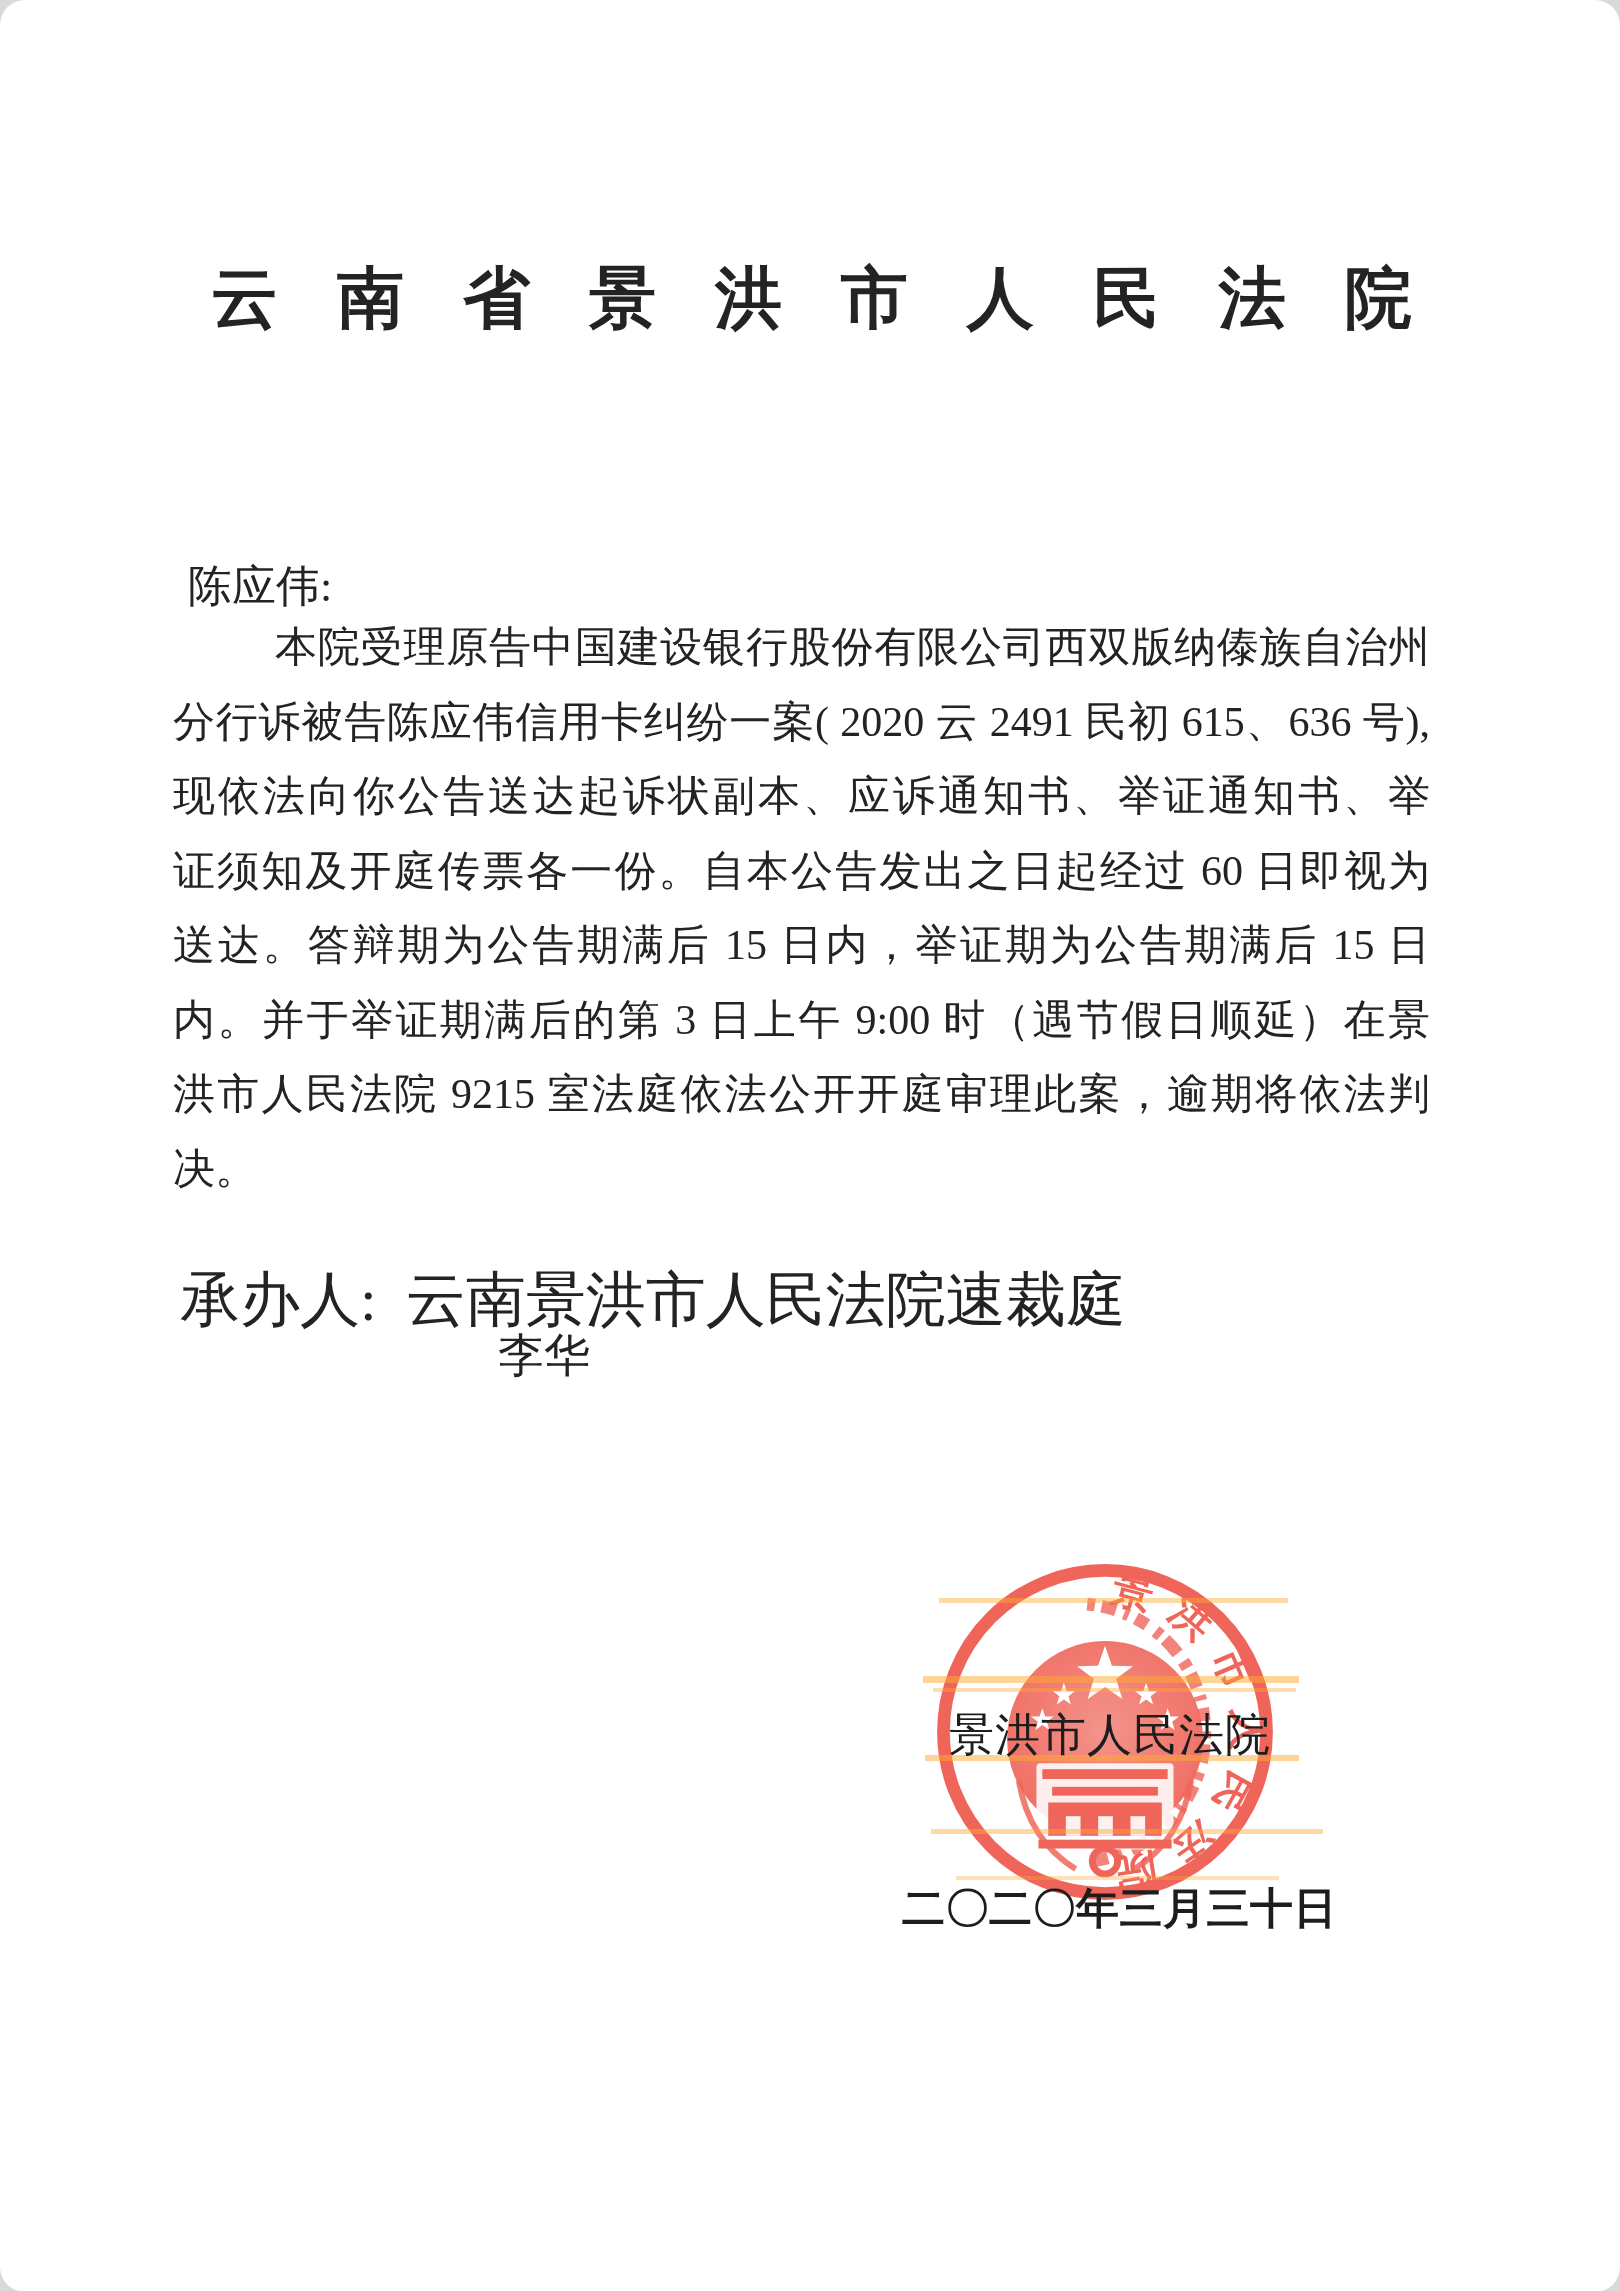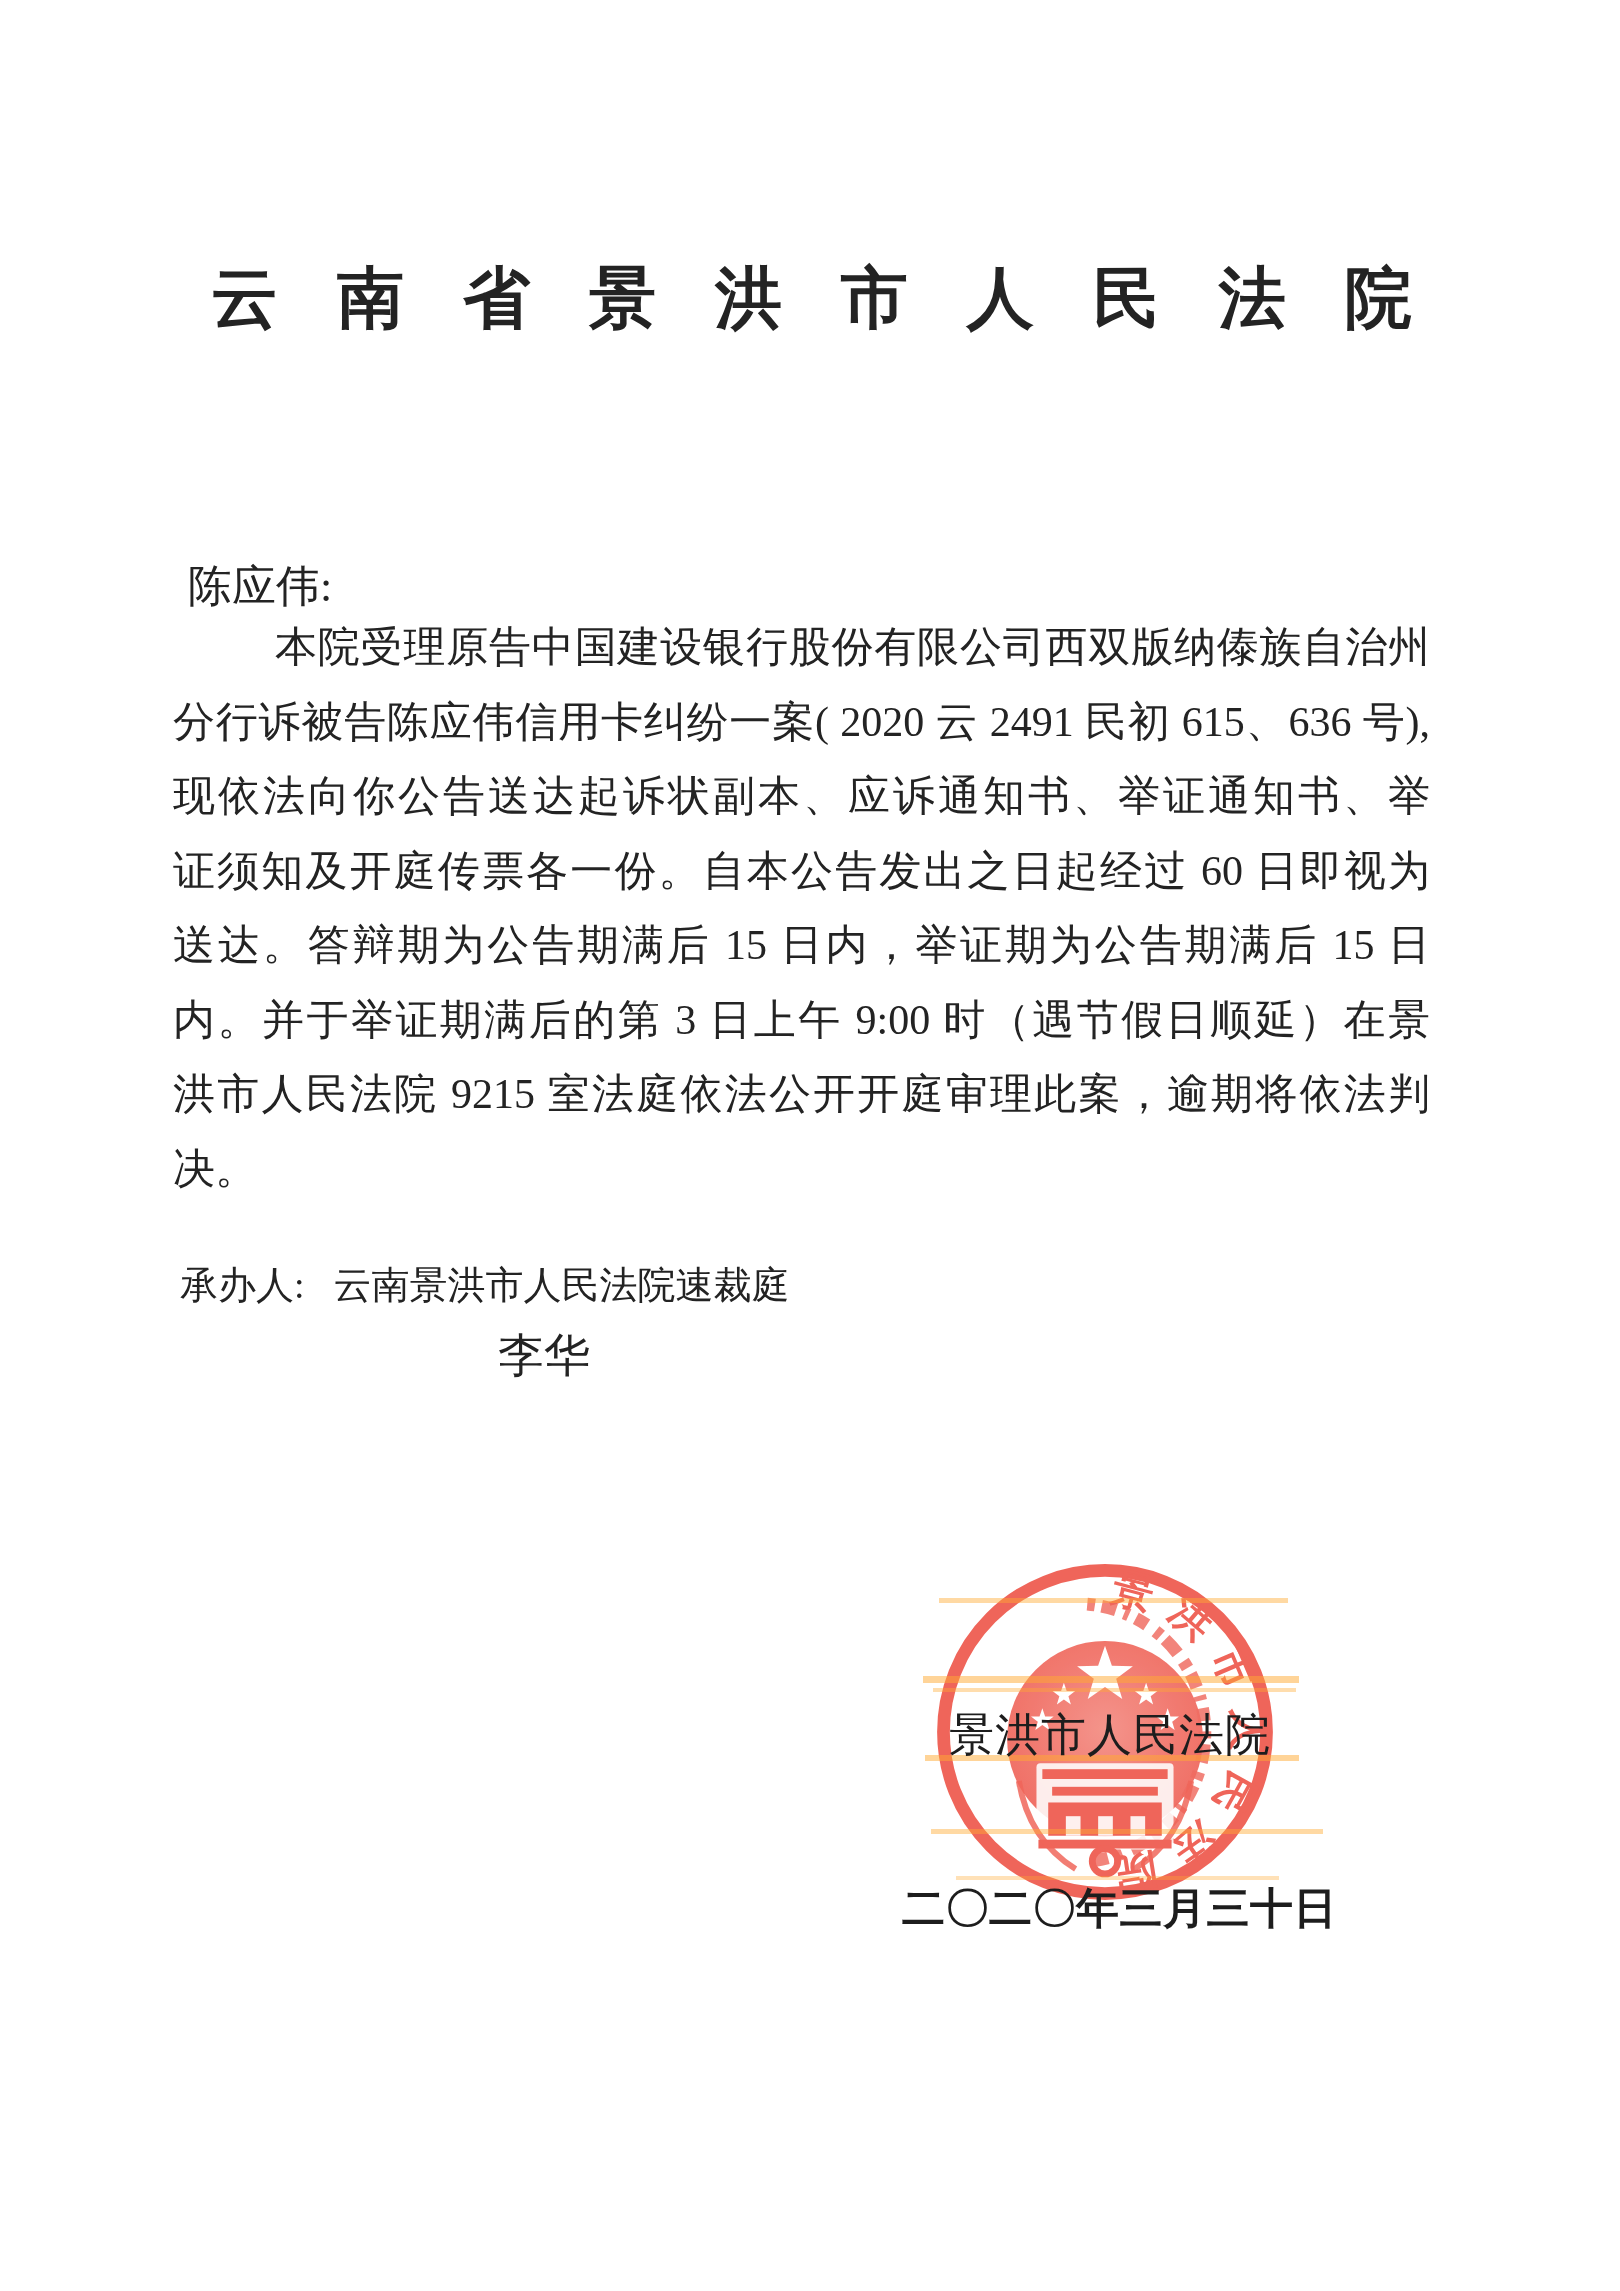--- a/index.html
+++ b/index.html
@@ -4,39 +4,40 @@
 <style>
   html,body{margin:0;padding:0;background:#d9d9d9;}
   .page{
     position:relative;
     width:1620px;height:2292px;
     margin:0 auto;
     background:var(--paper-color,#ffffff);
     overflow:hidden;
     font-family:"Liberation Serif","DejaVu Serif",serif;
     color:var(--text-color,#222222);
+    border-radius:25px;
   }
   .court-title{
     position:absolute;top:253px;left:27.4px;width:1568px;
     text-align:center;font-size:67px;font-weight:700;
     letter-spacing:0.88em;text-indent:0.88em;white-space:nowrap;
   }
   .doc-heading{
     position:absolute;top:384px;left:0;width:1620px;
     text-align:center;font-size:102px;font-weight:600;
     letter-spacing:1.9em;text-indent:1.9em;white-space:nowrap;
   }
   .salutation{position:absolute;top:561px;left:188px;font-size:44px;line-height:1.2;}
   .body-line{
     position:absolute;left:173px;width:1257px;
     font-size:42px;line-height:57px;height:69px;
   }
   .justify{text-align:justify;text-align-last:justify;}
   .indent{text-indent:102px;}
-  .handler-line{position:absolute;top:1260px;left:180px;font-size:38px;}
+  .handler-line{position:absolute;top:1260px;left:180px;font-size:60px;}
   .handler-unit{margin-left:29px;}
   .handler-name{position:absolute;top:1325px;left:498px;font-size:46px;}
   .seal{position:absolute;left:919px;top:1546px;width:372px;height:372px;opacity:.93;z-index:1;}
   .seal .red{fill:var(--seal-color,#ee5a4e);}
   .seal .red-stroke{stroke:var(--seal-color,#ee5a4e);fill:none;}
   .seal .white{fill:#ffffff;}
   .seal text{fill:var(--seal-color,#ee5a4e);font-size:42px;font-weight:600;font-family:inherit;}
   .streak{position:absolute;background:var(--streak-color,#ffaa32);z-index:3;pointer-events:none;}
   .stamp-name{position:absolute;top:1705px;left:949px;font-size:45px;letter-spacing:1px;color:#1d1d1d;z-index:4;}
   .stamp-date{position:absolute;top:1880px;left:902px;font-size:43px;letter-spacing:0.5px;color:#1d1d1d;z-index:4;font-weight:bold;}

